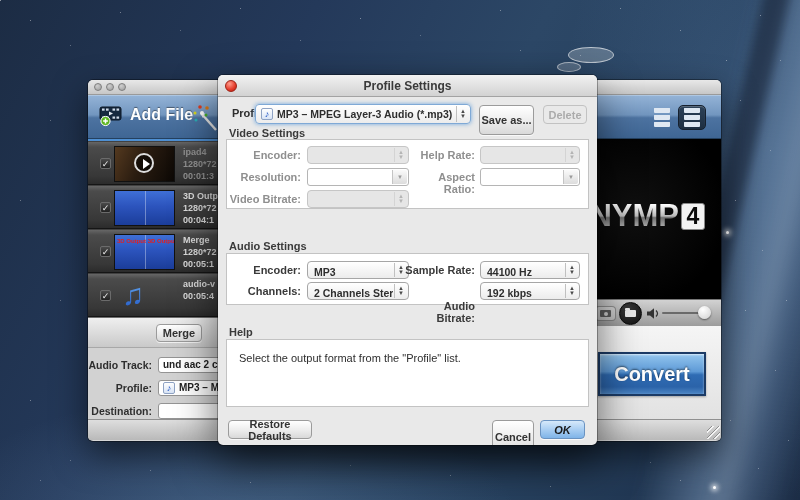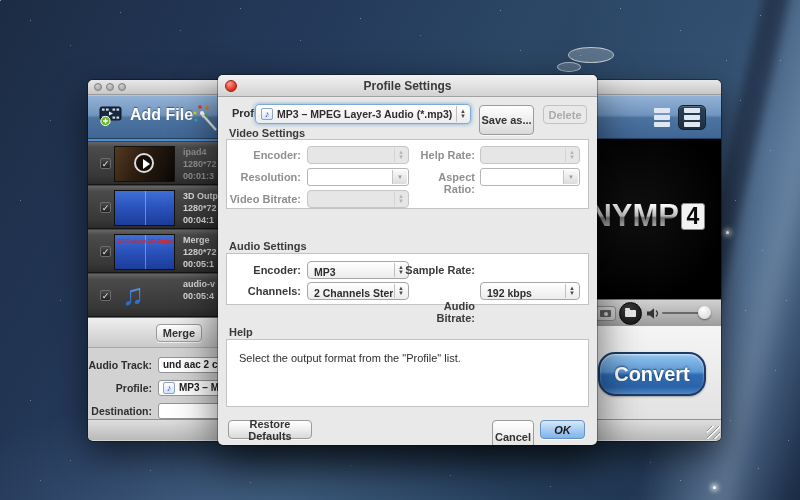--- a/index.html
+++ b/index.html
@@ -125,21 +125,21 @@
   .folder-btn { position:absolute; left:70px; top:2px; width:23px; height:23px; border-radius:50%;
     background:radial-gradient(circle at 40% 30%, #3a3a3a, #101010); border:1px solid #0a0a0a;
     display:flex; align-items:center; justify-content:center; }
   .folder-glyph { width:11px; height:7px; background:#e9e9e9; border-radius:1px; position:relative; }
   .folder-glyph::before { content:""; position:absolute; left:0; top:-2px; width:5px; height:2px; background:#e9e9e9; border-radius:1px 1px 0 0; }
   .spk { position:absolute; left:97px; top:7px; }
   .vol-line { position:absolute; left:113px; top:12px; width:44px; height:2px; background:#6a6a6a; border-radius:1px; }
   .vol-knob { position:absolute; left:149px; top:6px; width:13px; height:13px; border-radius:50%;
     background:radial-gradient(circle at 38% 30%, #ffffff, #d0d0d0); box-shadow:0 1px 2px rgba(0,0,0,.5); }
   .preview-bottom { position:relative; flex:1; background:linear-gradient(#f5f5f5,#e2e2e2); }
-  .convert-btn { position:absolute; left:49px; top:26px; width:108px; height:44px; border-radius:17px;
+  .convert-btn { position:absolute; left:49px; top:26px; width:108px; height:44px; border-radius:0;
     background:linear-gradient(#93c6ef 0%, #5e9ad6 44%, #2f6cb4 52%, #2b63a9 82%, #4d86c4 100%);
     border:2px solid #1c3b66; box-shadow:inset 0 1px 2px rgba(255,255,255,.65), 0 1px 2px rgba(0,0,0,.3);
     color:#fff; font-size:20px; font-weight:bold; text-shadow:0 -1px 2px rgba(0,0,0,.55);
     display:flex; align-items:center; justify-content:center; }
 
   
   .dialog { position:absolute; left:218px; top:75px; width:379px; height:370px; border-radius:5px;
     box-shadow:0 18px 44px rgba(0,0,0,.6), 0 0 0 1px rgba(0,0,0,.3); background:#e9e9e9; overflow:hidden;
     font-size:11px; color:#2e2e2e; }
   .dlg-titlebar { position:relative; height:22px; background:linear-gradient(#f2f2f2,#d2d2d2); border-bottom:1px solid #a3a3a3;
@@ -420,20 +420,27 @@
       <div class="groupbox" style="top:156px; height:52px;">
         <span class="glabel" style="left:0; top:10px; width:74px;">Encoder:</span>
         <div class="popup" style="left:80px; top:7px; width:102px;">
           <span class="popup-text">MP3</span>
           <span class="stepper">
               <span>▲</span>
               <span>▼</span>
             </span>
         </div>
         <span class="glabel" style="left:178px; top:10px; width:70px;">Sample Rate:</span>
+        <div class="popup" style="left:253px; top:7px; width:100px;">
+          <span class="popup-text">44100 Hz</span>
+          <span class="stepper">
+              <span>▲</span>
+              <span>▼</span>
+            </span>
+        </div>
         <span class="glabel" style="left:0; top:31px; width:74px;">Channels:</span>
         <div class="popup" style="left:80px; top:28px; width:102px;">
           <span class="popup-text">2 Channels Stereo</span>
           <span class="stepper">
               <span>▲</span>
               <span>▼</span>
             </span>
         </div>
         <span class="glabel" style="left:178px; top:31px; width:70px;margin-top:15px;">Audio Bitrate:</span>
         <div class="popup" style="left:253px; top:28px; width:100px;">

